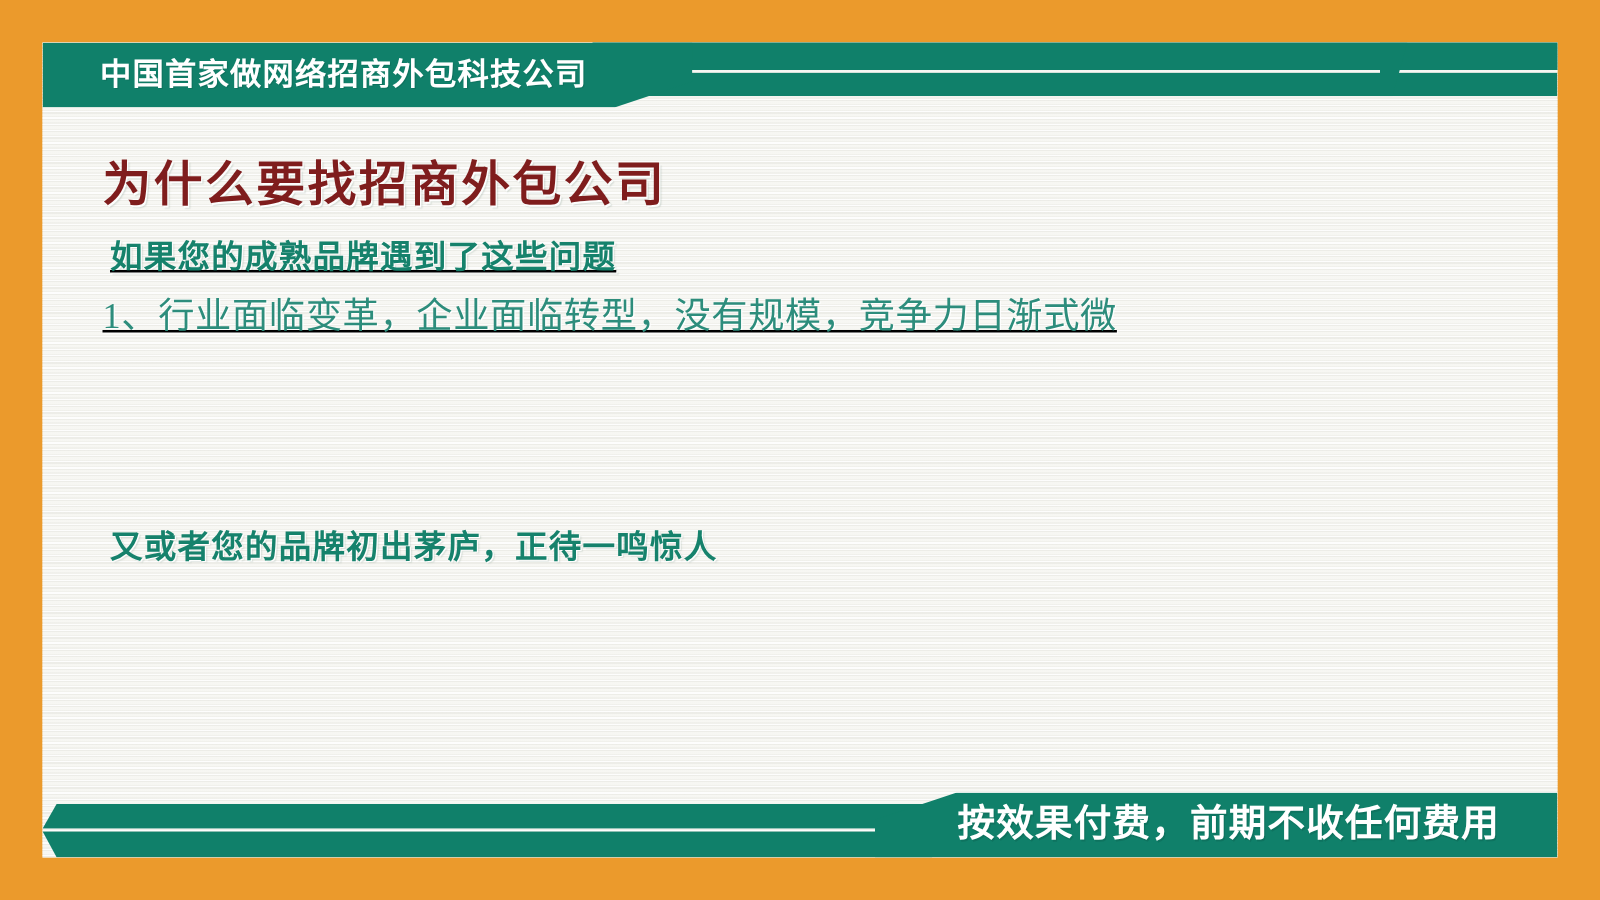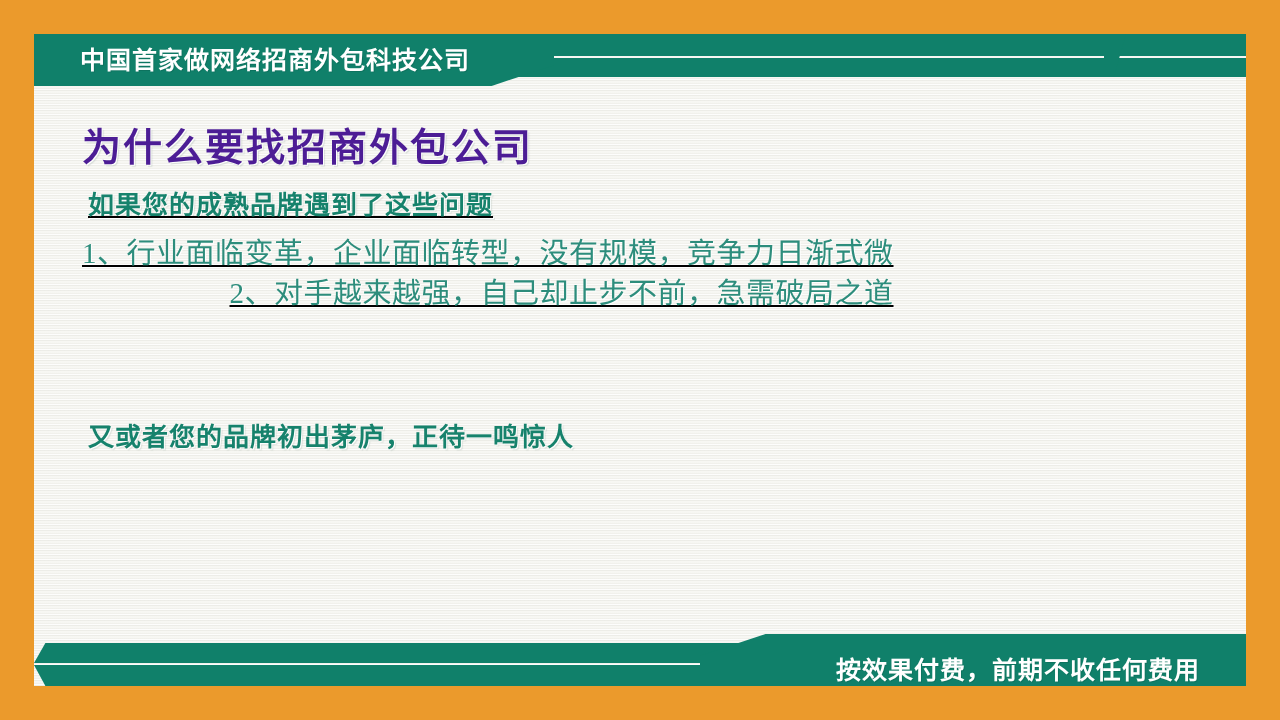--- a/index.html
+++ b/index.html
@@ -105,21 +105,21 @@
     top: 86px;
     width: 1212px;
     height: 540px;
   }
   .main-title {
     position: absolute;
     left: 48px;
     top: 30px;
     font-size: 39px;
     font-weight: 700;
-    color: #4c1d95;
+    color: #7f1d1d;
     letter-spacing: 2px;
     white-space: nowrap;
     text-shadow:
       1px 1px 0 rgba(255,255,255,0.95),
       2px 2px 1px rgba(150,170,160,0.30);
   }
 
   .section {
     position: absolute;
     left: 48px;
@@ -190,27 +190,26 @@
     background: #10806a;
     clip-path: polygon(0 0, 100% 0, 100% 100%, 1.6% 100%);
   }
   .footer-text {
     position: absolute;
     right: 46px;
     top: 0;
     height: 52px;
     line-height: 52px;
     color: #ffffff;
-    font-size: 25px;
+    font-size: 30px;
     font-weight: 700;
     letter-spacing: 1px;
     white-space: nowrap;
     text-shadow: 1px 1px 0 rgba(0,0,0,0.10);
     z-index: 4;
-    margin-top: 10px;
   }
 </style>
 </head>
 <body>
 
 <div id="slide">
 
   <div class="canvas"></div>
 
   <div class="header-band">
@@ -222,21 +221,20 @@
   </div>
 
   <div class="body">
 
     <div class="main-title">为什么要找招商外包公司</div>
 
     <div class="section section-a">
       <div class="sec-head">如果您的成熟品牌遇到了这些问题</div>
       <ul class="sec-list">
         <li>1、行业面临变革，企业面临转型，没有规模，竞争力日渐式微</li>
-        <li>2、对手越来越强，自己却止步不前，急需破局之道</li>
       </ul>
     </div>
 
     <div class="section section-b">
       <div class="sec-head">又或者您的品牌初出茅庐，正待一鸣惊人</div>
     </div>
 
   </div>
 
   <div class="footer-band">

